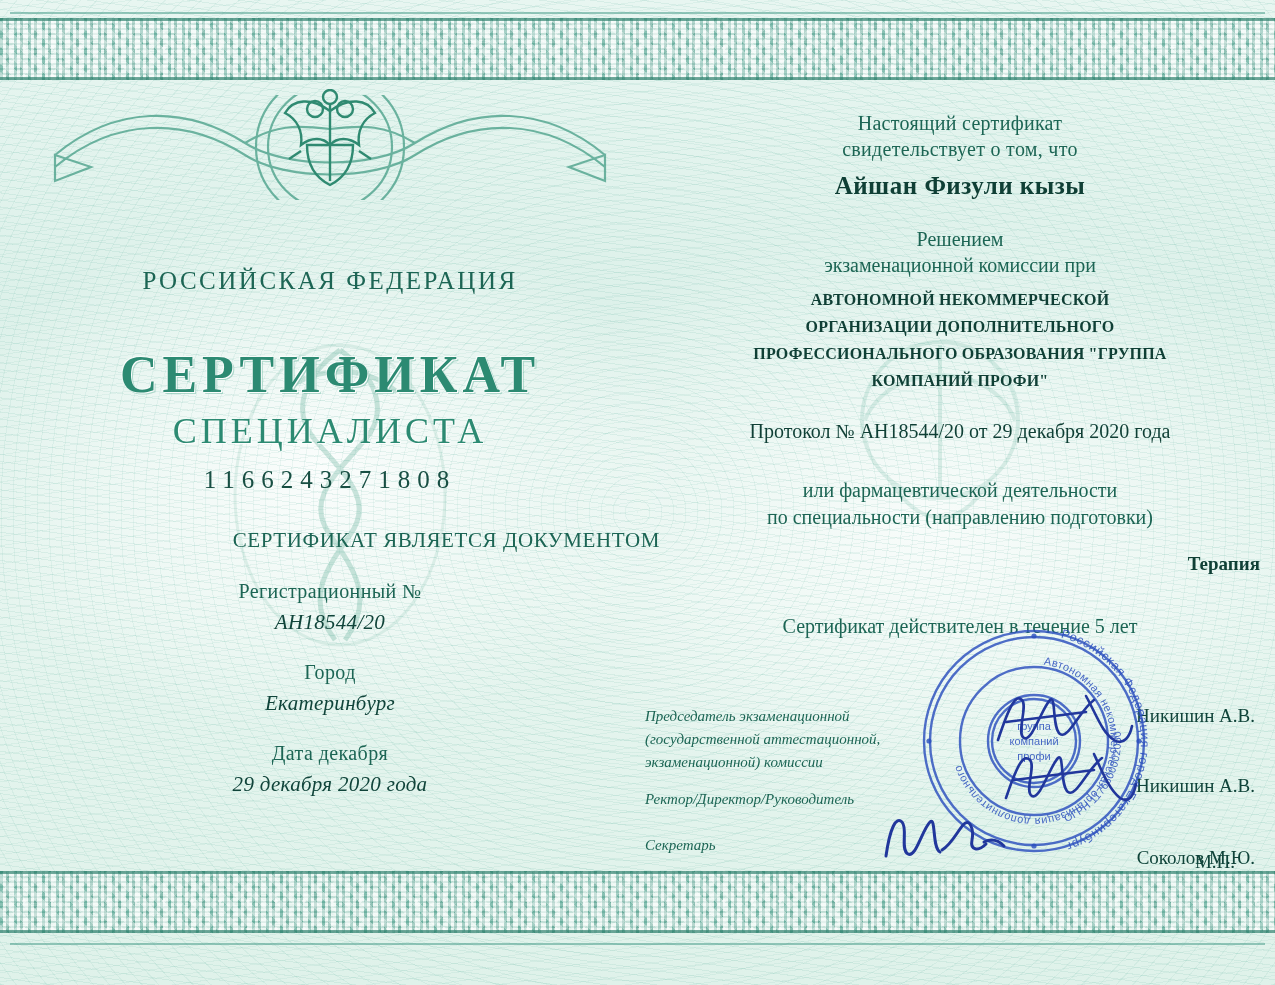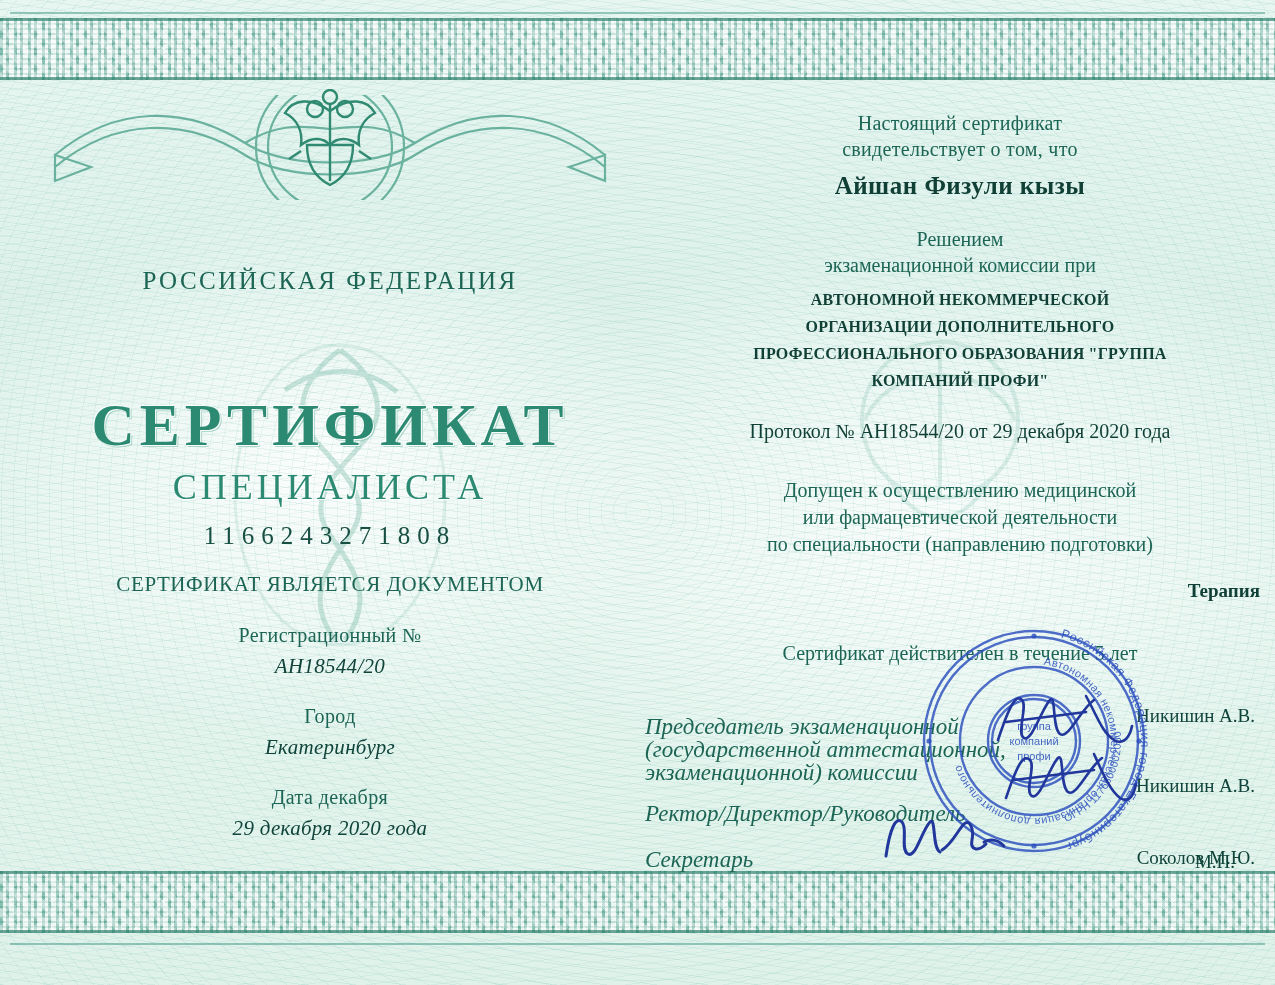--- a/index.html
+++ b/index.html
@@ -138,23 +138,23 @@
   .rf-title {
     margin-top: 62px;
     font-family: "Liberation Serif", serif;
     font-size: 25px;
     letter-spacing: 2.5px;
     color: #1c6554;
     font-weight: 400;
   }
 
   .big-title {
-    margin-top: 96px;
+    margin-top: 50px;
     font-family: "Liberation Serif", serif;
-    font-size: 60px;
+    font-size: 52px;
     letter-spacing: 5px;
     font-weight: 700;
     color: #2c8a72;
     text-shadow:
       1px 1px 0 rgba(255,255,255,0.95),
       2px 2px 0 rgba(120,190,170,0.55),
       -1px -1px 0 rgba(255,255,255,0.7);
   }
   .sub-title {
     margin-top: 6px;
@@ -165,25 +165,26 @@
     text-shadow: 1px 1px 0 rgba(255,255,255,0.9);
   }
   .serial {
     margin-top: 14px;
     font-size: 25px;
     letter-spacing: 7px;
     color: #184f43;
     font-family: "Liberation Serif", serif;
   }
   .doc-note {
-    margin-top: 20px;
+    margin-top: 32px;
     font-size: 21px;
     line-height: 28px;
     letter-spacing: 0.6px;
     color: #1c6554;
+    text-align: right;
   }
 
   .field-block { margin-top: 26px; }
   .field-label {
     font-size: 20px;
     color: #1c6554;
     letter-spacing: 0.4px;
   }
   .field-value {
     margin-top: 7px;
@@ -262,23 +263,23 @@
     top: 705px;
     width: 610px;
   }
   .sign-row {
     position: relative;
     height: 28px;
   }
   .sign-role {
     position: absolute;
     left: 0;
-    top: 10px;
+    top: 0;
     font-style: italic;
-    font-size: 23px;
+    font-size: 15px;
     color: #1c6554;
     white-space: nowrap;
   }
   .sign-name {
     position: absolute;
     right: 0;
     top: 0;
     font-size: 19px;
     color: #10443a;
     white-space: nowrap;
@@ -444,21 +445,20 @@
     <div class="r-org">
       <div>АВТОНОМНОЙ НЕКОММЕРЧЕСКОЙ</div>
       <div>ОРГАНИЗАЦИИ ДОПОЛНИТЕЛЬНОГО</div>
       <div>ПРОФЕССИОНАЛЬНОГО ОБРАЗОВАНИЯ "ГРУППА</div>
       <div>КОМПАНИЙ ПРОФИ"</div>
     </div>
 
     <div class="r-protocol">Протокол № АН18544/20 от 29 декабря 2020 года</div>
 
     <div class="r-admit">
-      <div>Допущен к осуществлению медицинской</div>
       <div>или фармацевтической деятельности</div>
       <div>по специальности (направлению подготовки)</div>
     </div>
 
     <div class="r-specialty">Терапия</div>
 
     <div class="r-valid">Сертификат действителен в течение 5 лет</div>
   </div>
 
   <div class="sign-area">

